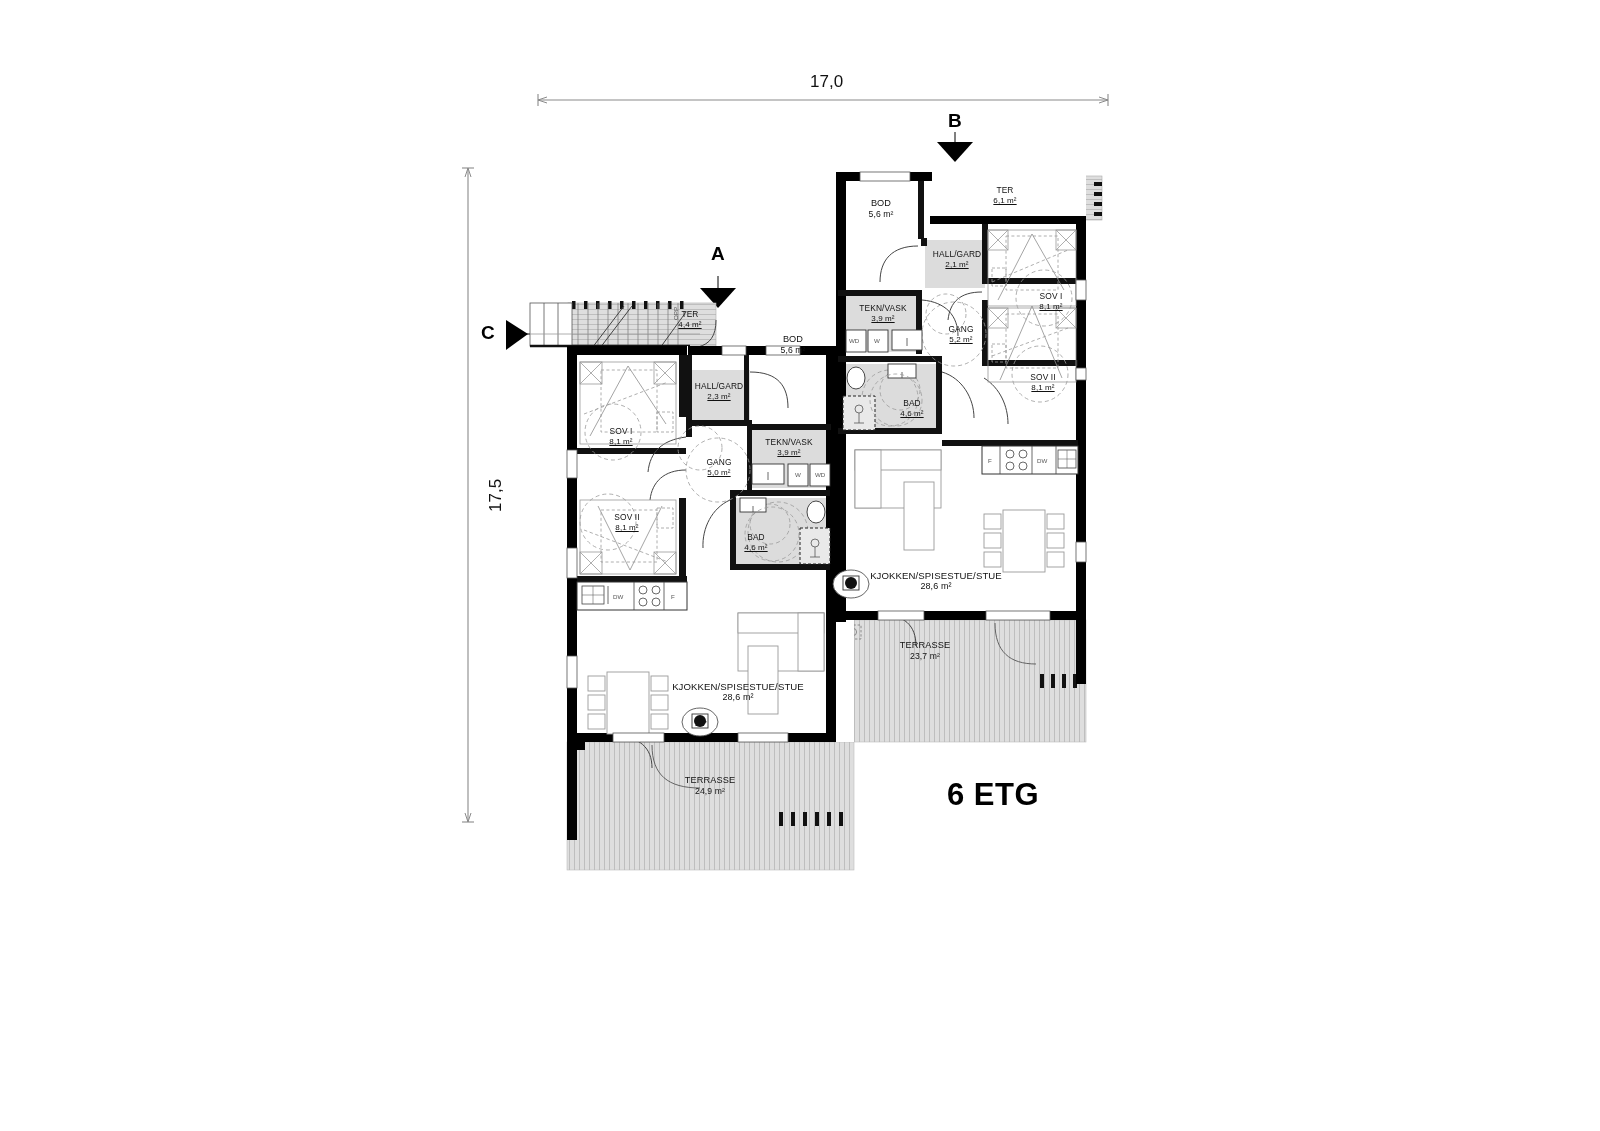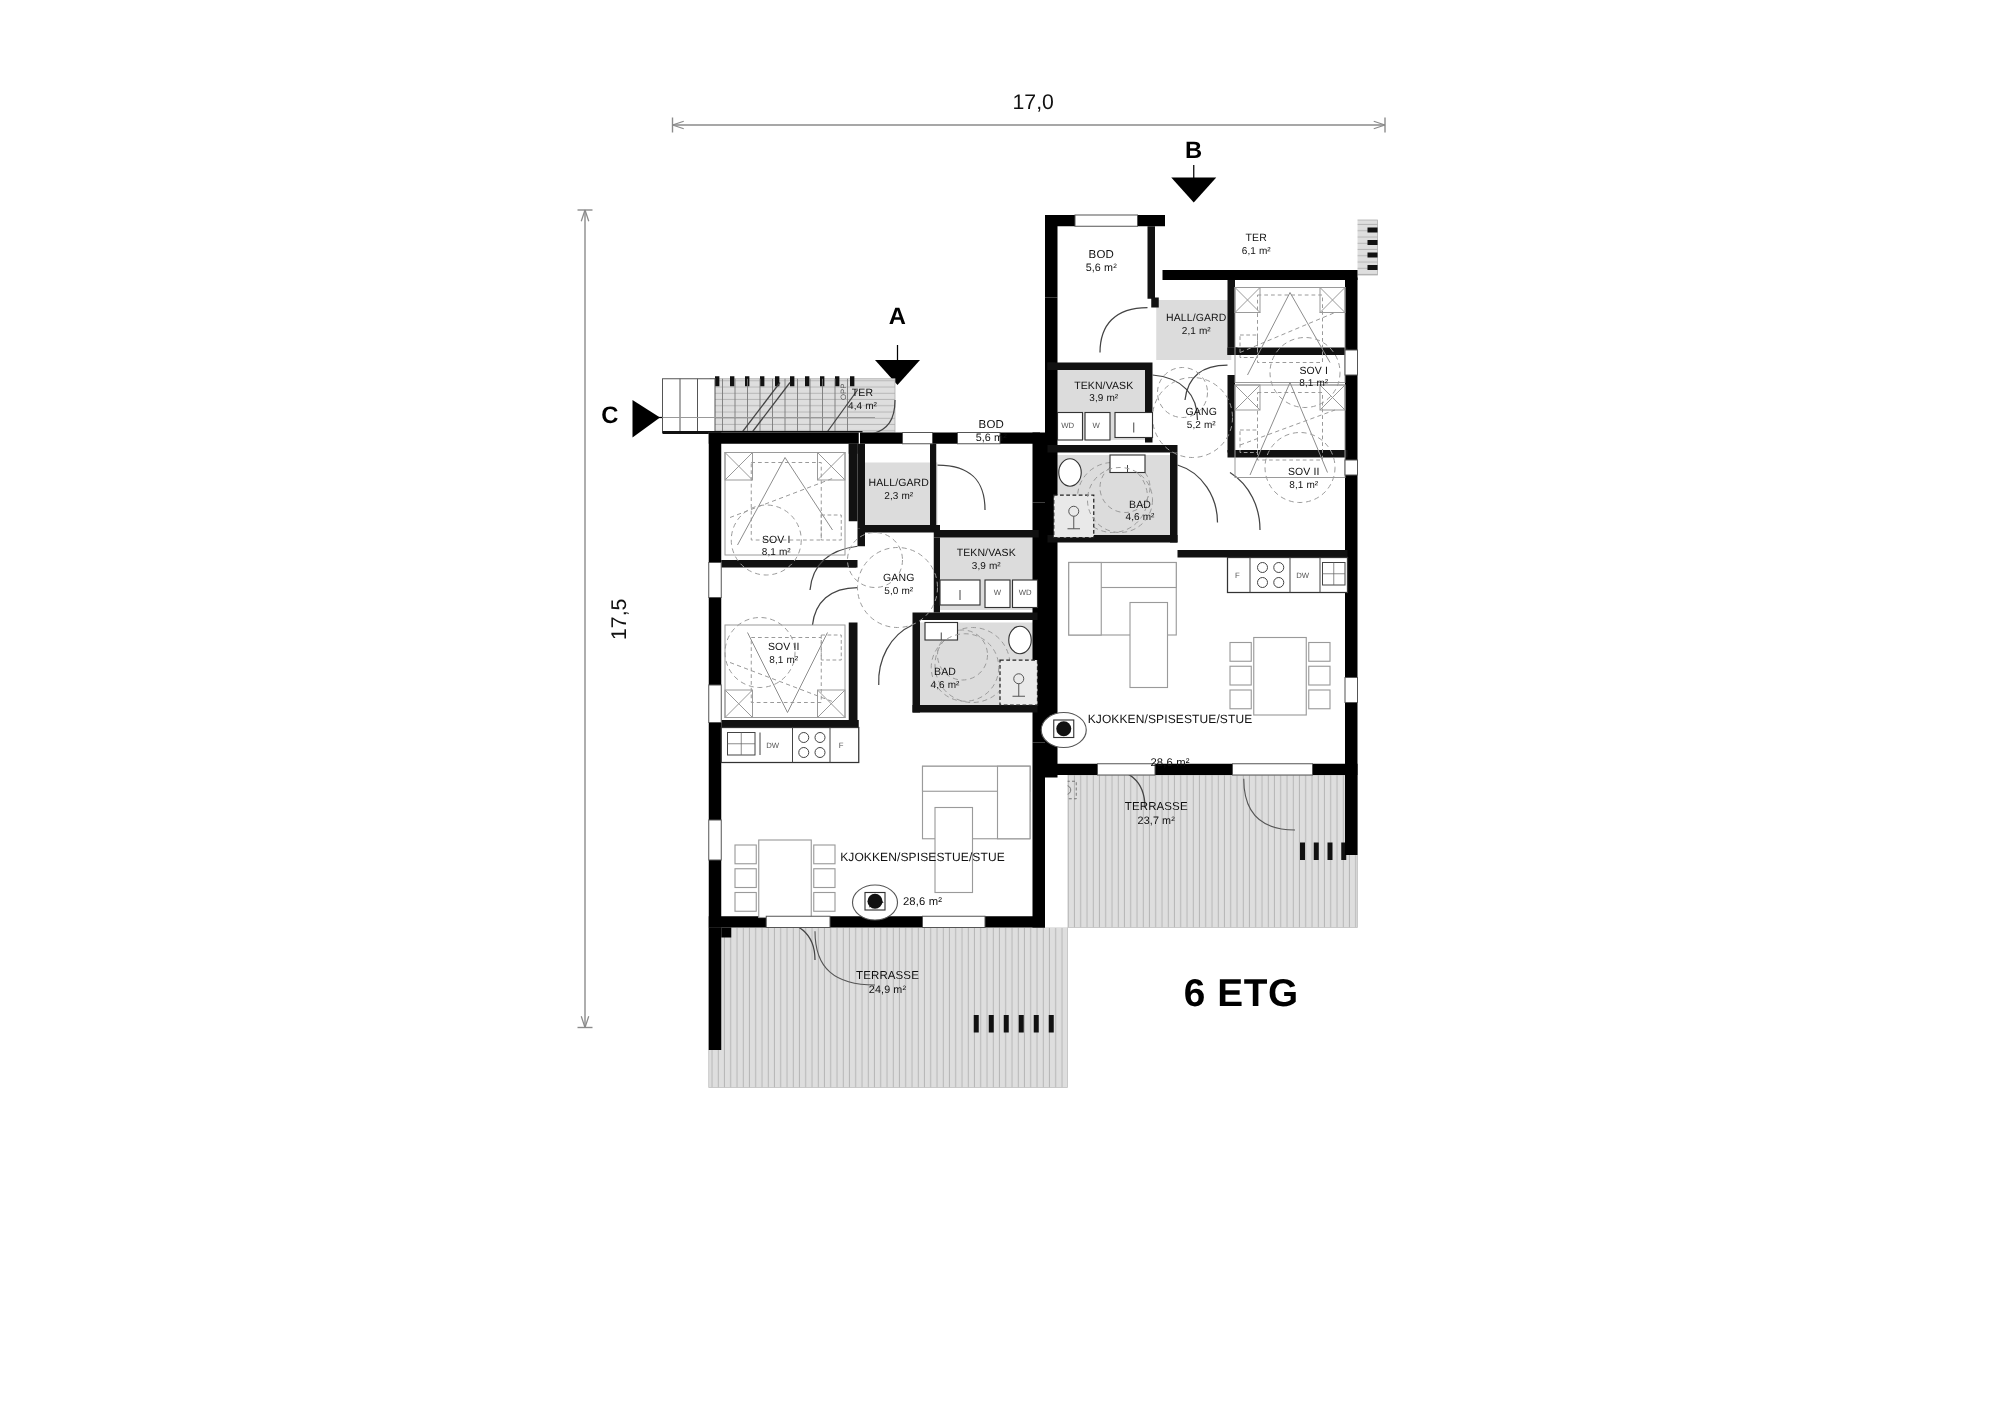--- a/index.html
+++ b/index.html
@@ -7,23 +7,23 @@
        font-family:"Liberation Sans","DejaVu Sans",sans-serif;color:#1a1a1a;}
   .stage{position:absolute;left:0;top:0;width:1600px;height:1131px;}
   svg.plan{position:absolute;left:0;top:0;width:1600px;height:1131px;display:block;}
 
   
   .lbl{position:absolute;text-align:center;line-height:1.18;white-space:nowrap;
        color:#111;letter-spacing:.1px;}
   .lbl .nm{display:block;font-size:9.2px;}
   .lbl .ar{display:block;font-size:8.6px;}
   .lbl.sm .nm{font-size:8.4px;}
-  .lbl.sm .ar{font-size:8px;}
+  .lbl.sm .ar{font-size:8px;text-decoration:underline;}
   .lbl.big .nm{font-size:9.6px;}
-  .lbl.big .ar{font-size:9px;margin-top:24px;}
+  .lbl.big .ar{font-size:9px;}
 
   .dimtxt{position:absolute;font-size:17px;color:#111;white-space:nowrap;}
   .dimtxt.rot{transform:rotate(-90deg);transform-origin:left top;}
 
   .secmark{position:absolute;font-size:19px;font-weight:700;color:#000;}
   .etg{position:absolute;font-size:31px;font-weight:700;color:#000;letter-spacing:.5px;}
 
   .applabel{position:absolute;font-size:6.2px;color:#555;}
 </style>
 </head>

